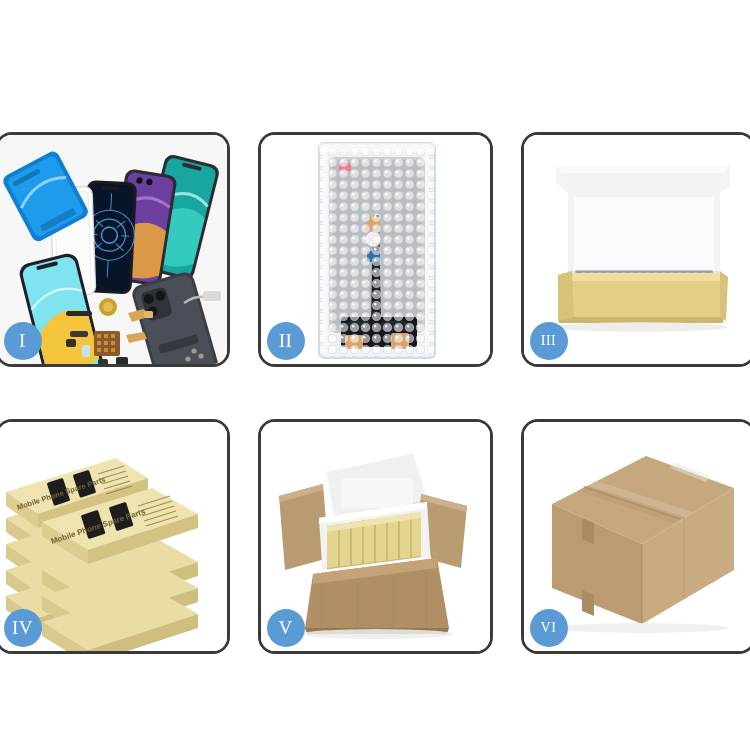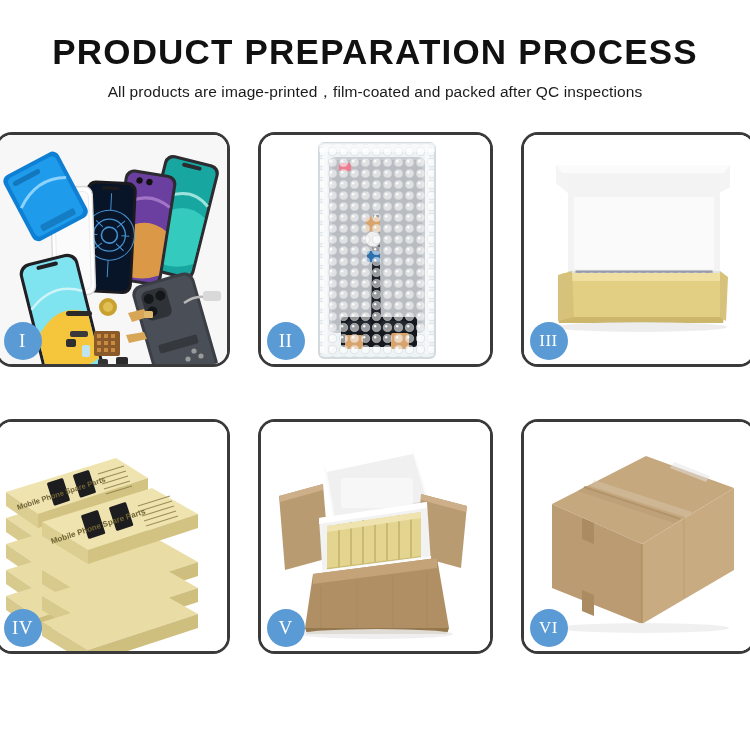--- a/index.html
+++ b/index.html
@@ -50,31 +50,27 @@
     position:absolute;left:6px;bottom:4px;
     width:38px;height:38px;border-radius:50%;
     background:#5b9bd5;
     color:#ffffff;
     font-family:"Liberation Serif", serif;
     font-size:19px;line-height:38px;text-align:center;
     letter-spacing:.5px;
     z-index:5;
     user-select:none;
   }
-  .badge.wide{font-size:17px;}
+  .badge.wide{font-size:14px;}
 </style>
 </head>
 <body>
 
 <div class="page">
 
-  <div class="header">
-    <div class="title">PRODUCT PREPARATION PROCESS</div>
-    <div class="subtitle">All products are image-printed，film-coated and packed after QC inspections</div>
-  </div>
 
   <div class="grid">
 
     <div class="panel tint">
       <div class="stage">
         <svg viewBox="0 0 229 229" preserveAspectRatio="xMidYMid slice">
           <rect width="229" height="229" fill="#f7f7f7"></rect>
 
           <g transform="rotate(14 175 95)">
             <rect x="150" y="22" width="56" height="118" rx="9" fill="#2b2b30"></rect>

